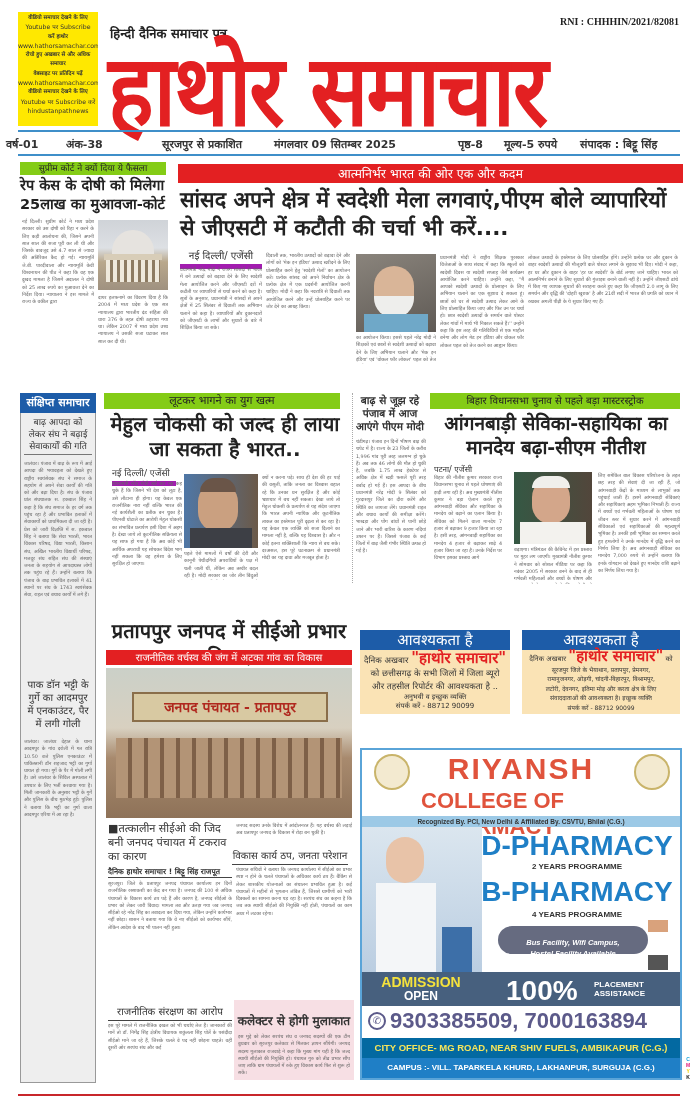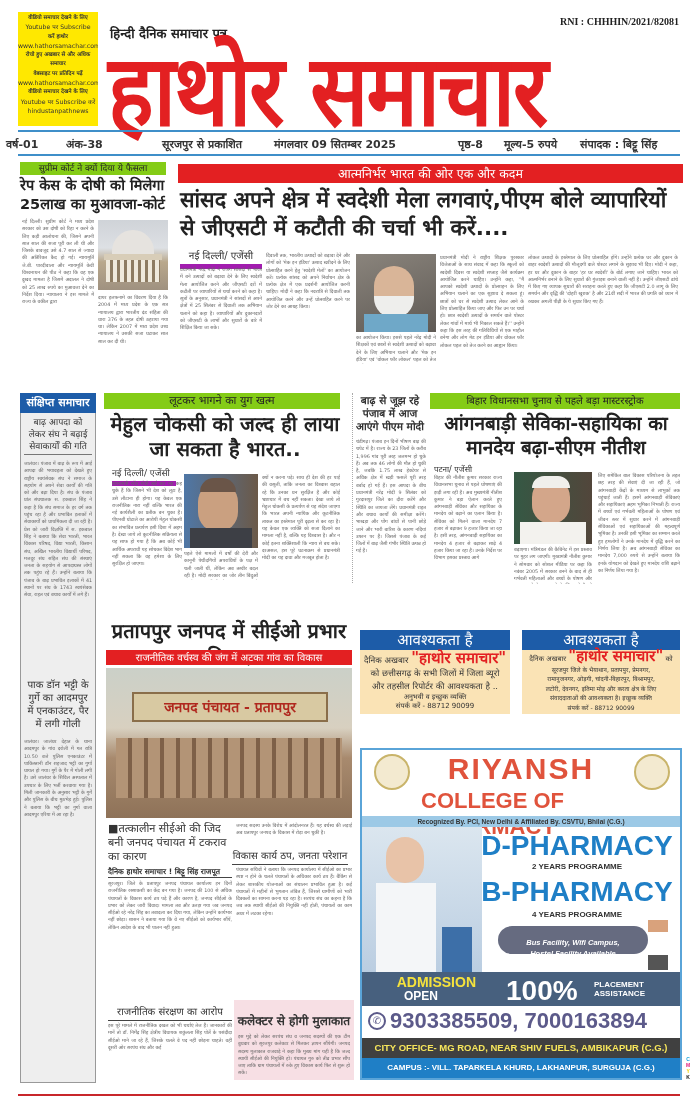--- a/index.html
+++ b/index.html
@@ -167,30 +167,30 @@
     <div style="position:absolute;left:14px;top:56px;width:60px;height:104px;background:#f4f6f8"></div>
     <div style="position:absolute;left:80px;top:100px;width:30px;height:60px;background:#3d6fa8"></div>
   </div>
   <div class="abs" style="left:110px;top:80px;width:210px;text-align:center;font-family:'Liberation Sans',sans-serif;font-weight:bold;font-size:28px;color:#1f7fc6">D-PHARMACY</div>
   <div class="abs" style="left:110px;top:112px;width:210px;text-align:center;font-family:'Liberation Sans',sans-serif;font-weight:bold;font-size:8px;color:#333">2 YEARS PROGRAMME</div>
   <div class="abs" style="left:110px;top:126px;width:210px;text-align:center;font-family:'Liberation Sans',sans-serif;font-weight:bold;font-size:28px;color:#1f7fc6">B-PHARMACY</div>
   <div class="abs" style="left:110px;top:160px;width:210px;text-align:center;font-family:'Liberation Sans',sans-serif;font-weight:bold;font-size:8px;color:#333">4 YEARS PROGRAMME</div>
   <div class="abs" style="left:136px;top:176px;width:150px;height:28px;border-radius:14px;background:#666b80;color:#fff;font-family:'Liberation Sans',sans-serif;font-weight:bold;font-style:italic;font-size:7.5px;line-height:11px;text-align:center;padding:11px 18px">Bus Facility, Wifi Campus, Hostel Facility Available</div>
   <div class="abs" style="left:286px;top:170px;width:20px;height:50px;background:linear-gradient(#d9a27c 0 25%,#fff 25% 70%,#555 70%)"></div>
   <div class="abs" style="left:0;top:222px;width:318px;height:34px;background:#47607e">
-    <div style="position:absolute;left:4px;top:3px;width:110px;text-align:right;font-family:'Liberation Sans',sans-serif;font-weight:bold;font-size:14px;color:#f5e23c;line-height:14px">ADMISSION</div>
+    <div style="position:absolute;left:4px;top:3px;width:110px;text-align:center;font-family:'Liberation Sans',sans-serif;font-weight:bold;font-size:14px;color:#f5e23c;line-height:14px">ADMISSION</div>
     <div style="position:absolute;left:4px;top:17px;width:110px;text-align:center;font-family:'Liberation Sans',sans-serif;font-weight:bold;font-size:12px;color:#fff;line-height:14px">OPEN</div>
     <div style="position:absolute;left:144px;top:4px;font-family:'Liberation Sans',sans-serif;font-weight:bold;font-size:28px;color:#fff;line-height:30px">100%</div>
     <div style="position:absolute;left:232px;top:8px;width:80px;font-family:'Liberation Sans',sans-serif;font-weight:bold;font-size:8px;color:#fff;line-height:9px">PLACEMENT ASSISTANCE</div>
   </div>
   <div class="abs" style="left:6px;top:258px;width:310px;display:flex;align-items:center;gap:4px">
     <span style="display:inline-block;width:18px;height:18px;border:2px solid #5c5a8a;border-radius:9px;color:#5c5a8a;font-size:10px;text-align:center;line-height:14px">✆</span>
     <span style="font-family:'Liberation Sans',sans-serif;font-weight:bold;font-size:22px;color:#5c5a8a">9303385509, 7000163894</span>
   </div>
-  <div class="abs" style="left:0;top:288px;width:318px;height:20px;background:#404040;color:#f7e65b;font-family:'Liberation Sans',sans-serif;font-weight:bold;font-size:9.5px;line-height:20px;text-align:center">CITY OFFICE- MG ROAD, NEAR SHIV FUELS, AMBIKAPUR (C.G.)</div>
+  <div class="abs" style="left:0;top:288px;width:318px;height:20px;background:#0369a1;color:#f7e65b;font-family:'Liberation Sans',sans-serif;font-weight:bold;font-size:9.5px;line-height:20px;text-align:center">CITY OFFICE- MG ROAD, NEAR SHIV FUELS, AMBIKAPUR (C.G.)</div>
   <div class="abs" style="left:0;top:308px;width:318px;height:20px;background:#1f7fc6;color:#fff;font-family:'Liberation Sans',sans-serif;font-weight:bold;font-size:8px;line-height:20px;text-align:center">CAMPUS :- VILL. TAPARKELA KHURD, LAKHANPUR, SURGUJA (C.G.)</div>
 </div>
 
 <div class="abs" style="left:686px;top:1056px;font-family:'Liberation Sans',sans-serif;font-weight:bold;font-size:5px;line-height:6px;text-align:center">
   <div style="color:#18a4dc">C</div>
   <div style="color:#e0237d">M</div>
   <div style="color:#f0d000">Y</div>
   <div style="color:#111">K</div>
 </div>
 

